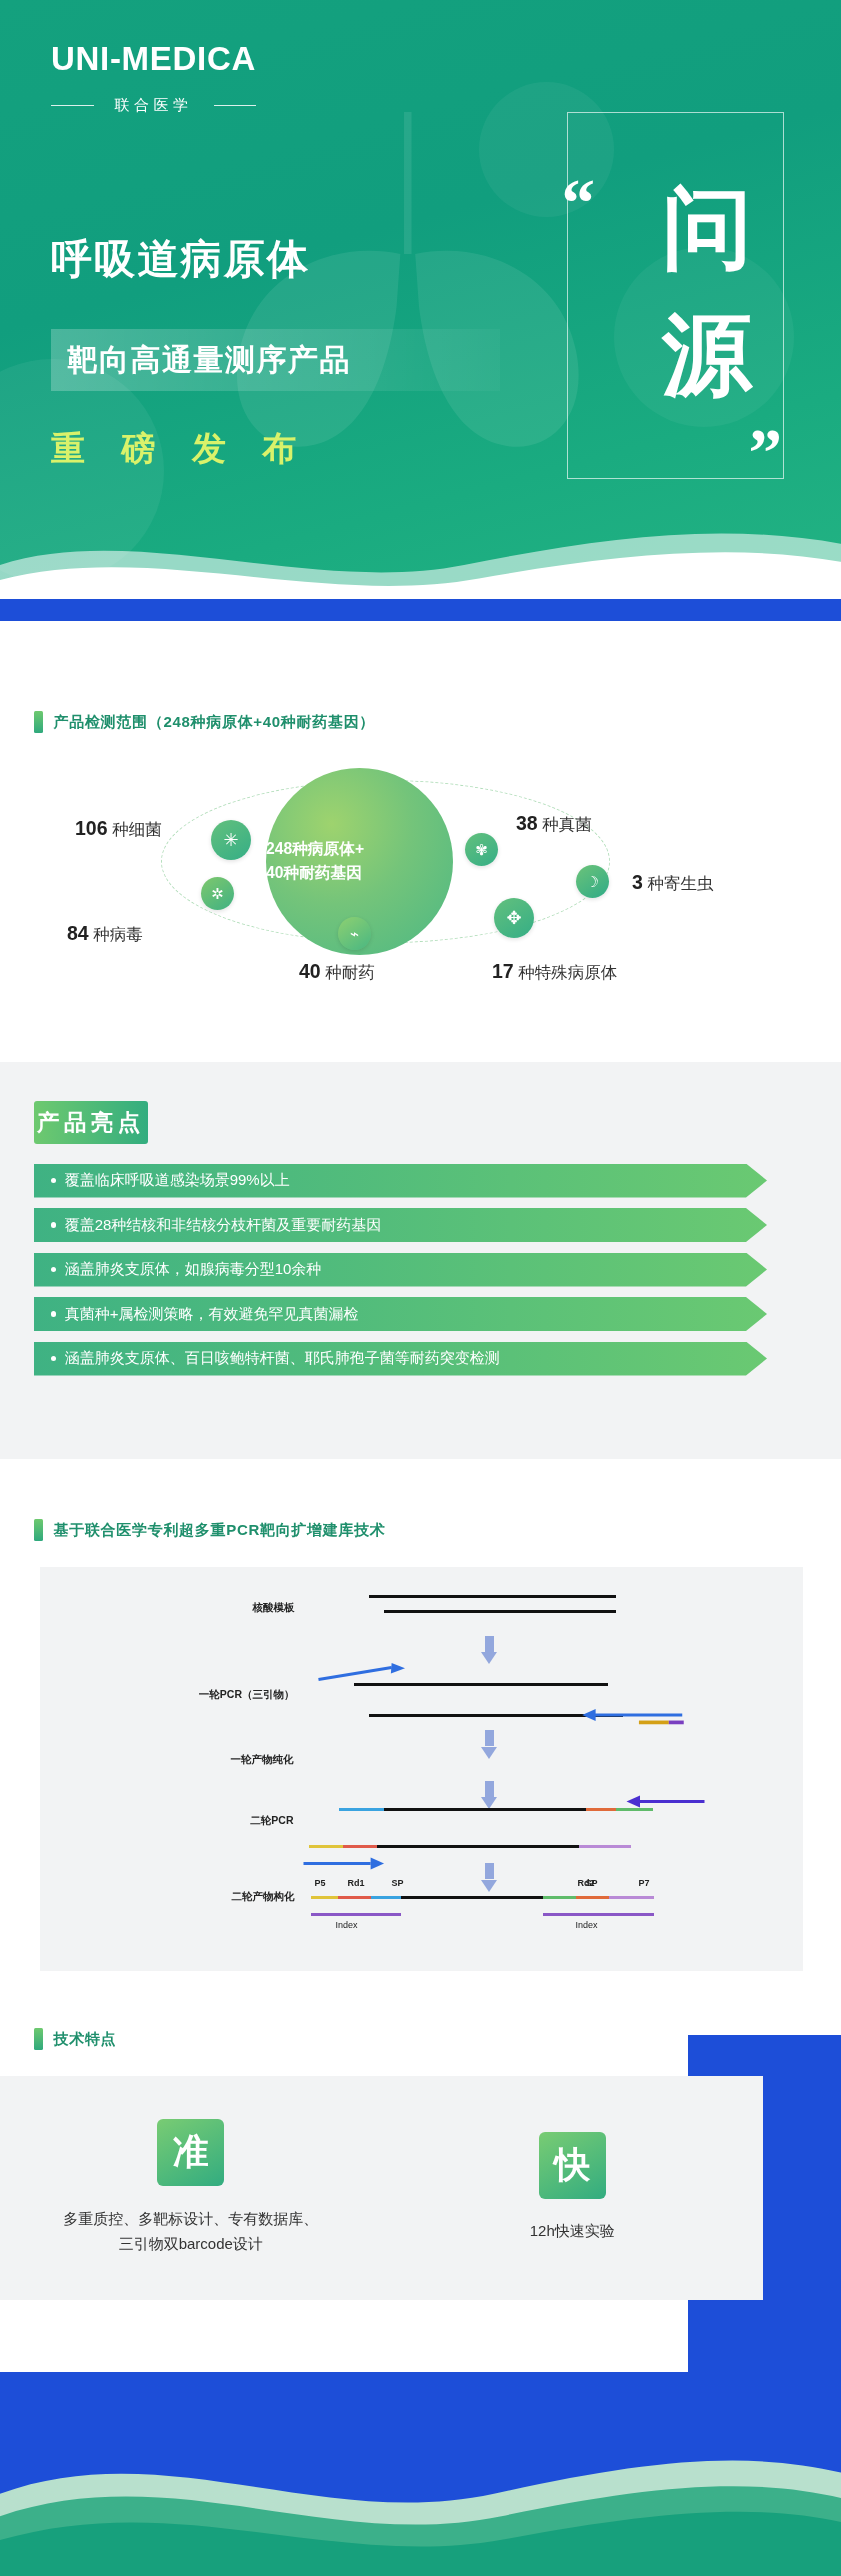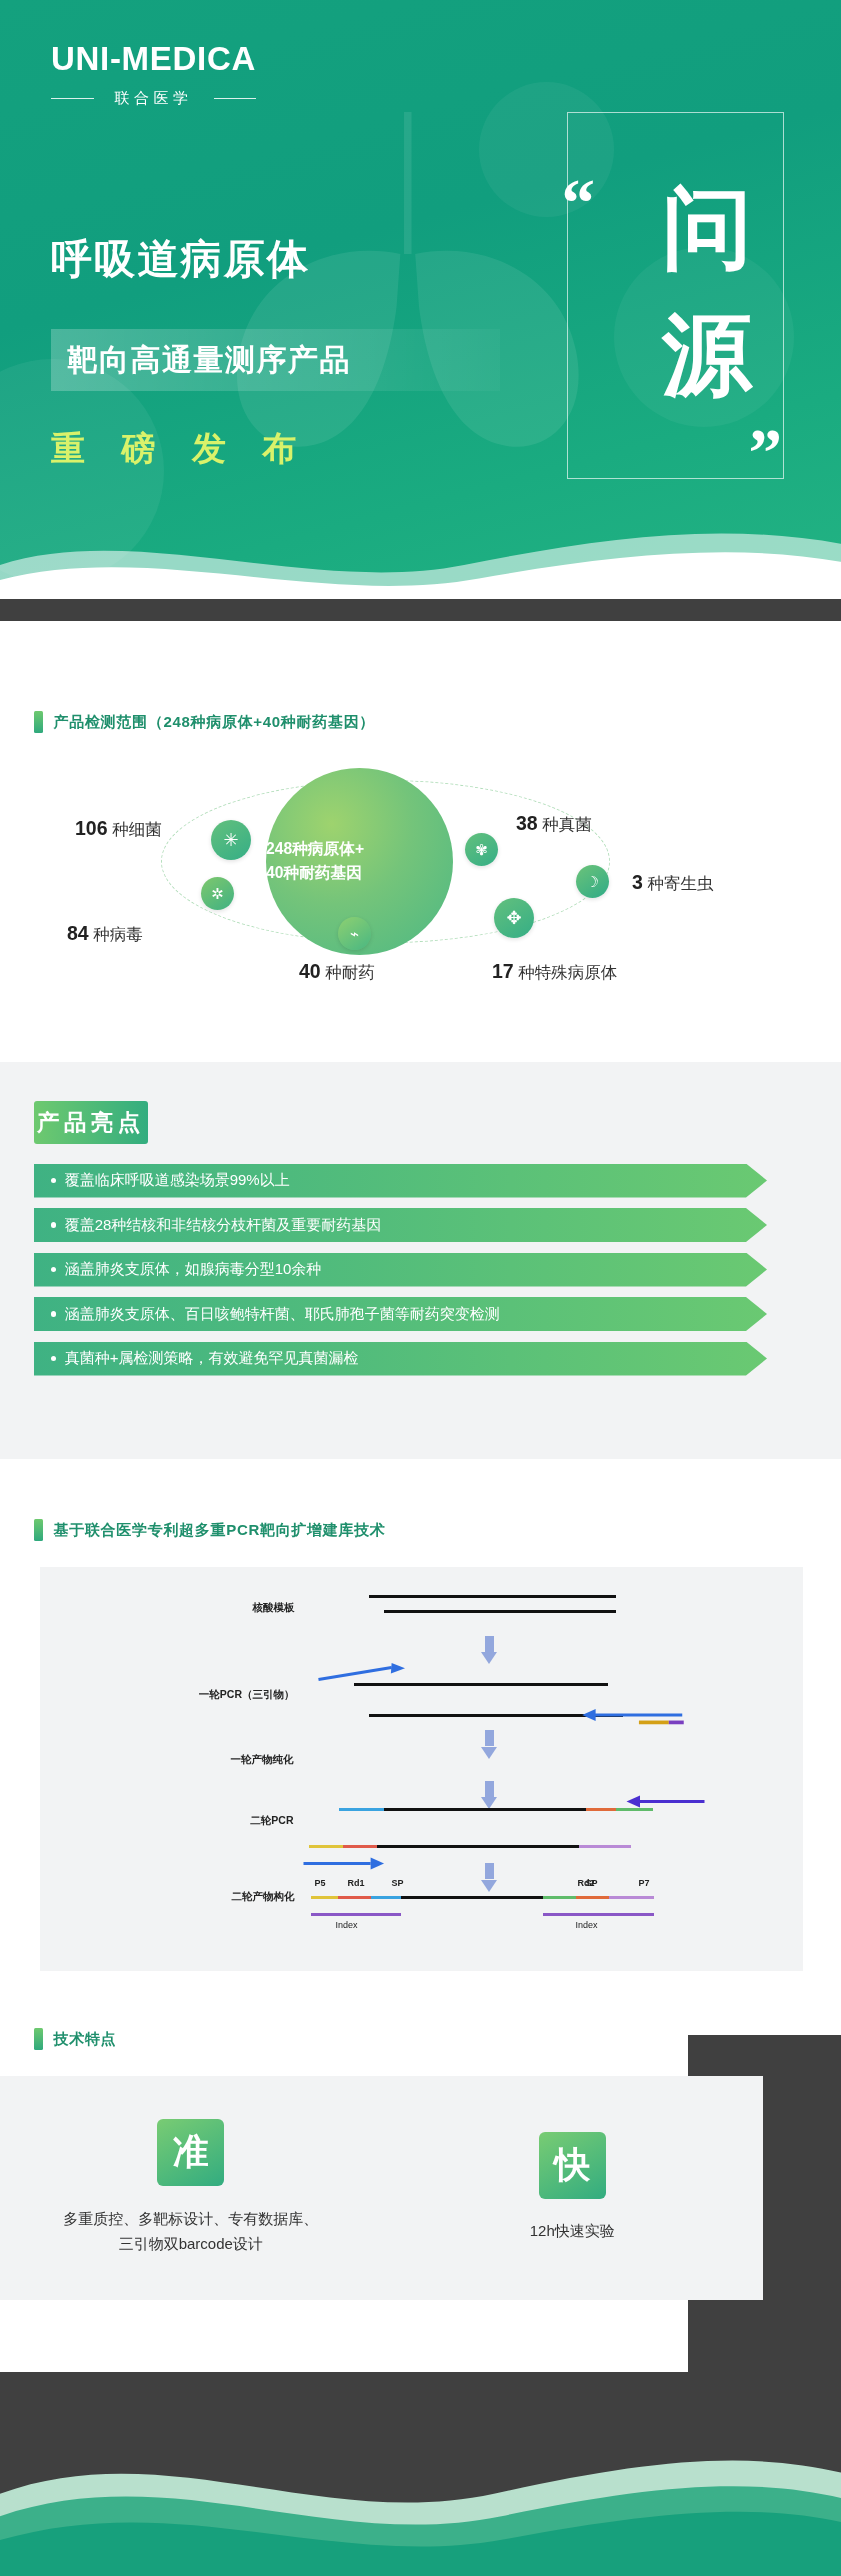--- a/index.html
+++ b/index.html
@@ -6,21 +6,21 @@
   html, body {
     width: 842px;
     background: #ffffff;
     font-family: "Liberation Sans", "DejaVu Sans", sans-serif;
   }
   .page {
     position: relative;
     width: 842px;
     height: 2576px;
     overflow: hidden;
-    background: #404040;
+    background: #1d4ed8;
   }
 
   
   .hero {
     position: relative;
     width: 842px;
     height: 599px;
     background: linear-gradient(160deg, #13a07e 0%, #0f9d7e 35%, #13a municipal 60%, #17a77e 100%);
     background: linear-gradient(165deg, #14a17e 0%, #119e7e 40%, #1aab80 75%, #23b383 100%);
     overflow: hidden;
@@ -44,21 +44,21 @@
   .logo-main {
     font-size: 33px;
     font-weight: bold;
     letter-spacing: 0.7px;
     font-family: "Liberation Sans", sans-serif;
     line-height: 1;
   }
   .logo-sub-row {
     display: flex;
     align-items: center;
-    margin-top: 14px;
+    margin-top: 21px;
     gap: 21px;
   }
   .logo-rule { flex: 1; height: 0.7px; background: rgba(255,255,255,.85); }
   .logo-sub {
     font-size: 15px;
     letter-spacing: 4.5px;
     white-space: nowrap;
   }
 
   .hero-title1 {
@@ -439,25 +439,25 @@
       <div class="hl-item">
         <span class="hl-dot"></span>
         <span>覆盖28种结核和非结核分枝杆菌及重要耐药基因</span>
       </div>
       <div class="hl-item">
         <span class="hl-dot"></span>
         <span>涵盖肺炎支原体，如腺病毒分型10余种</span>
       </div>
       <div class="hl-item">
         <span class="hl-dot"></span>
-        <span>涵盖肺炎支原体、百日咳鲍特杆菌、耶氏肺孢子菌等耐药突变检测</span>
+        <span>真菌种+属检测策略，有效避免罕见真菌漏检</span>
       </div>
       <div class="hl-item">
         <span class="hl-dot"></span>
-        <span>真菌种+属检测策略，有效避免罕见真菌漏检</span>
+        <span>涵盖肺炎支原体、百日咳鲍特杆菌、耶氏肺孢子菌等耐药突变检测</span>
       </div>
     </div>
   </div>
 
   <div class="sec-tech">
     <div class="section-head">
       <div class="head-bar"></div>
       <div class="head-text">基于联合医学专利超多重PCR靶向扩增建库技术</div>
     </div>
 

